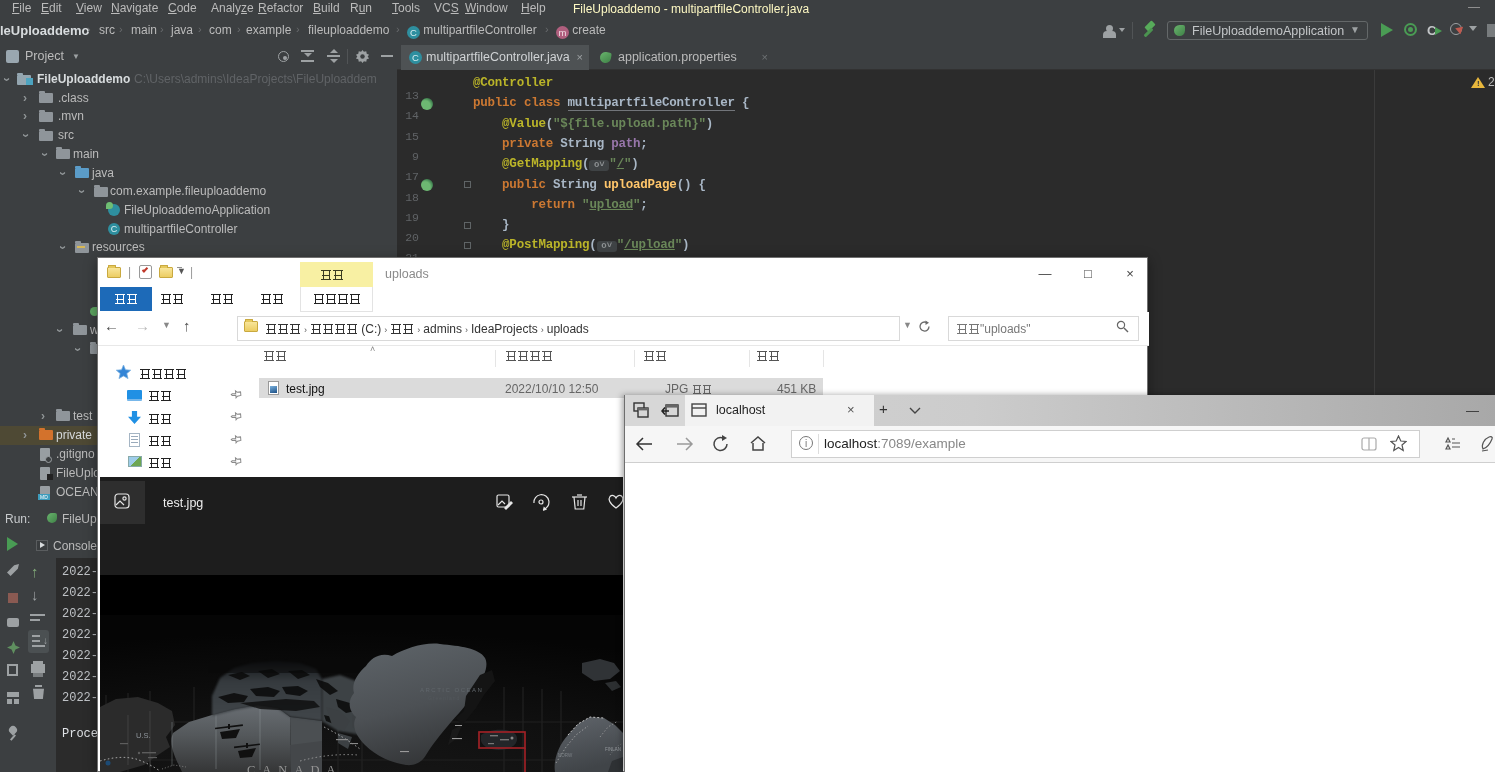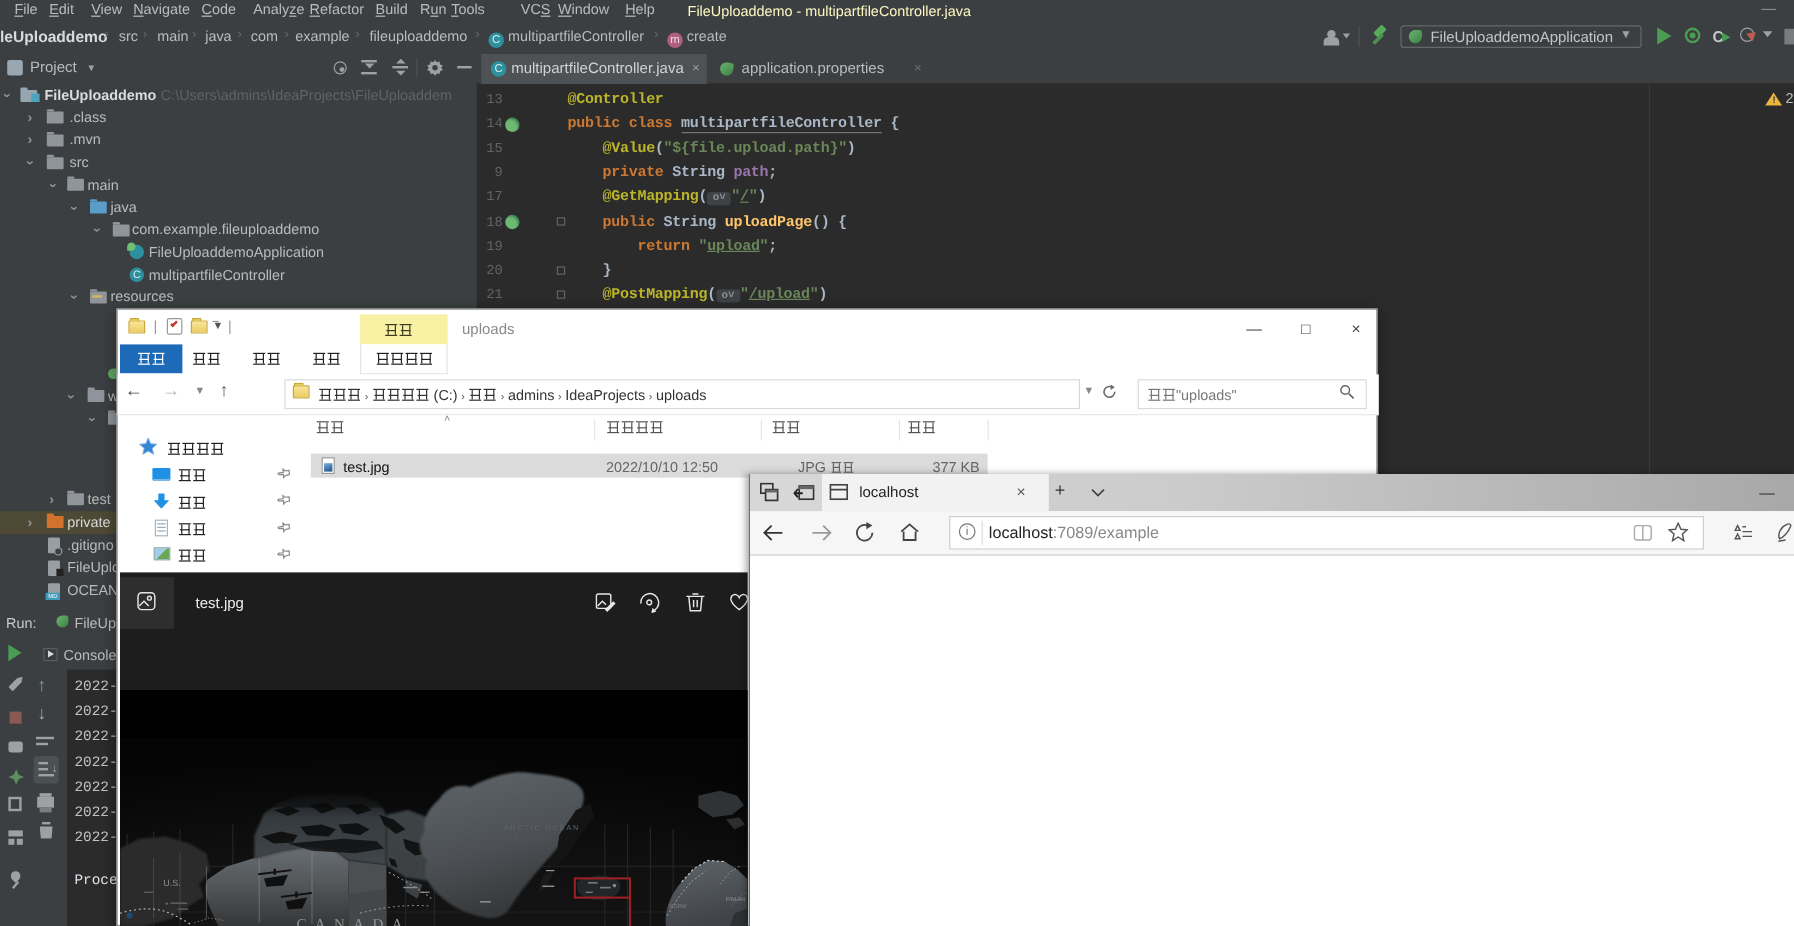--- a/index.html
+++ b/index.html
@@ -41,21 +41,21 @@
 .etab.on { background:#4e5254; color:#d0d3d5; }
 
 #tree { left:0; top:70px; width:397px; height:440px; background:#3c3f41; color:#bbbbbb; font-size:12px; }
 .trow { position:absolute; height:19px; line-height:19px; white-space:nowrap; }
 .chev { position:absolute; color:#8f9496; font-size:12px; font-weight:bold; }
 .fold { position:absolute; width:14px; height:10px; background:#8f959a; border-radius:1px; top:4.5px; }
 .fold:before { content:""; position:absolute; left:0; top:-2px; width:6px; height:2px; background:inherit; border-radius:1px 1px 0 0; }
 
 #editor { left:397px; top:70px; width:1098px; height:702px; background:#2b2b2b; }
 #editor .guide { position:absolute; left:977px; top:0; width:1px; height:326px; background:#3b3b3b; }
-.lnum { position:absolute; left:0; width:22px; text-align:right; color:#606366; font:400 11.5px "Liberation Mono",monospace; }
+.lnum { position:absolute; left:0; width:22px; text-align:right; color:#606366; font:400 11.5px "Liberation Mono",monospace;margin-top:12px; }
 .cl { position:absolute; left:76px; white-space:pre; font:600 12.5px "Liberation Mono",monospace; letter-spacing:-0.23px; color:#a9b7c6; }
 .kw { color:#cc7832; } .an { color:#bbb529; } .st { color:#6a8759; } .fd { color:#9876aa; }
 .mth { color:#ffc66b; }
 .hint { display:inline-block; width:20px; height:11px; background:#3f4345; border-radius:3px;
   color:#8e9294; font-size:9px; line-height:11px; text-align:center; letter-spacing:0; }
 .beanic { position:absolute; left:24px; width:12px; height:12px; border-radius:50%;
   background:radial-gradient(circle at 35% 65%, #6db872 0 45%, #428352 70%, #386a49 100%); }
 .foldm { position:absolute; left:67px; width:7px; height:7px; border:1px solid #5f6466; background:#2b2b2b; }
 
 #runwin { left:0; top:500px; width:397px; height:272px; background:#3c3f41; color:#bbbbbb; }
@@ -87,21 +87,21 @@
 <div class="abs" id="menubar">
   <span class="mi" style="left:12px"><u>F</u>ile</span>
   <span class="mi" style="left:41px"><u>E</u>dit</span>
   <span class="mi" style="left:76px"><u>V</u>iew</span>
   <span class="mi" style="left:111px"><u>N</u>avigate</span>
   <span class="mi" style="left:168px"><u>C</u>ode</span>
   <span class="mi" style="left:211px">Analy<u>z</u>e</span>
   <span class="mi" style="left:258px"><u>R</u>efactor</span>
   <span class="mi" style="left:313px"><u>B</u>uild</span>
   <span class="mi" style="left:350px">R<u>u</u>n</span>
-  <span class="mi" style="left:376px"><u>T</u>ools</span>
+  <span class="mi" style="left:392px"><u>T</u>ools</span>
   <span class="mi" style="left:434px">VC<u>S</u></span>
   <span class="mi" style="left:465px"><u>W</u>indow</span>
   <span class="mi" style="left:521px"><u>H</u>elp</span>
   <span class="ttl">FileUploaddemo - multipartfileController.java</span>
   <span style="position:absolute;left:1468px;top:0;color:#9a9a9a">—</span>
 </div>
 <div class="abs" id="navbar">
   <span class="bc" style="left:0;font-weight:bold;color:#d8dcde;font-size:13px">leUploaddemo</span>
   <span class="bc sep" style="left:87px">›</span>
   <span class="bc" style="left:99px">src</span>
@@ -417,21 +417,21 @@
   <div style="position:absolute;left:536px;top:92px;width:1px;height:17px;background:#e5e5e5"></div>
   <div style="position:absolute;left:651px;top:92px;width:1px;height:17px;background:#e5e5e5"></div>
   <div style="position:absolute;left:725px;top:92px;width:1px;height:17px;background:#e5e5e5"></div>
 
   <div style="position:absolute;left:161px;top:120px;width:564px;height:20px;background:#dbdbdb"></div>
   <div style="position:absolute;left:170px;top:123px;width:11px;height:14px;background:#fff;border:1px solid #999"></div>
   <div style="position:absolute;left:172px;top:128px;width:7px;height:7px;background:linear-gradient(160deg,#7ab1dd,#1a4e85)"></div>
   <span style="position:absolute;left:188px;top:124px;color:#111">test.jpg</span>
   <span style="position:absolute;left:407px;top:124px;color:#666">2022/10/10 12:50</span>
   <span style="position:absolute;left:567px;top:124px;color:#666">JPG <i class="h s"></i><i class="h s"></i></span>
-  <span style="position:absolute;left:679px;top:124px;color:#666">377 KB</span>
+  <span style="position:absolute;left:679px;top:124px;color:#666">451 KB</span>
 </div>
 
 <div class="abs" id="photos">
   <div style="position:absolute;left:0;top:4px;width:45px;height:43px;background:#2e2e2e"></div>
   <svg style="position:absolute;left:14px;top:16px" width="18" height="18" viewBox="0 0 18 18">
     <rect x="1" y="1" width="14" height="14" rx="3" class="picon"></rect>
     <path d="M2 12 L6 8 L10 12" class="picon"></path>
     <circle cx="10.5" cy="5.5" r="1.6" class="picon"></circle>
   </svg>
   <span style="position:absolute;left:63px;top:19px;color:#eee;font-size:12.5px">test.jpg</span>

